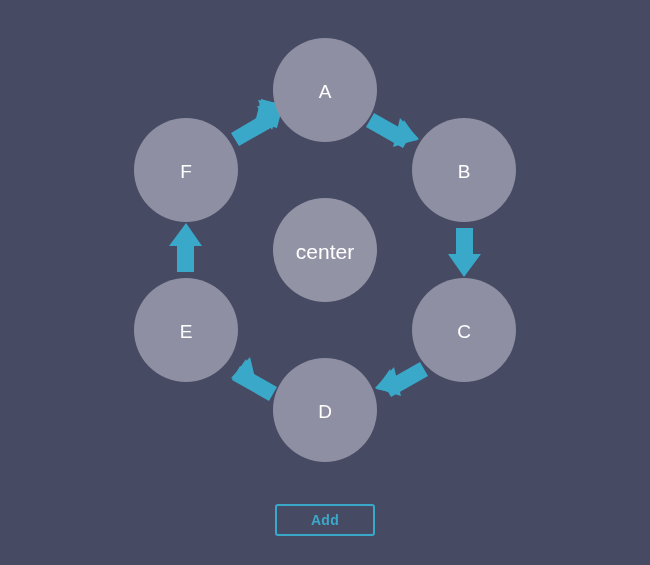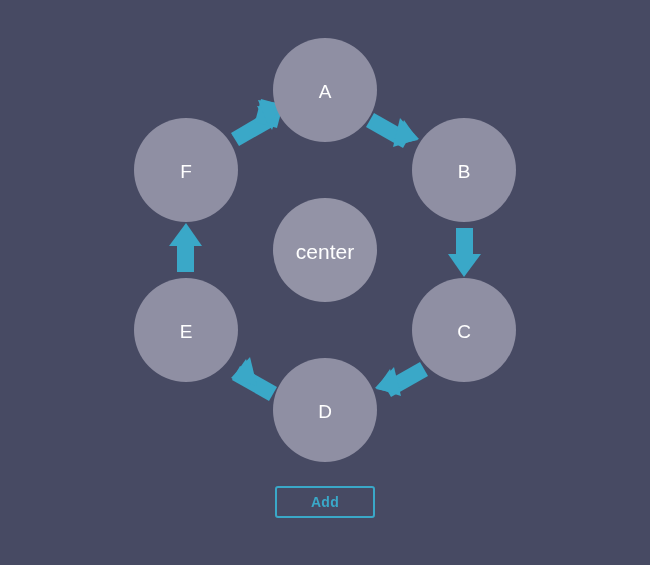--- a/index.html
+++ b/index.html
@@ -42,21 +42,21 @@
   }
   .node-label.center-label {
     font-size: 21px;
   }
   .edge-arrow {
     fill: #3aa8c8;
   }
   #add-button {
     position: absolute;
     left: 275px;
-    top: 486px;
+    top: 504px;
     width: 100px;
     height: 32px;
     box-sizing: border-box;
     background: transparent;
     border: 2px solid #3aa8c8;
     border-radius: 3px;
     color: #3aa8c8;
     font-family: "Liberation Sans", sans-serif;
     font-size: 14px;
     font-weight: bold;

